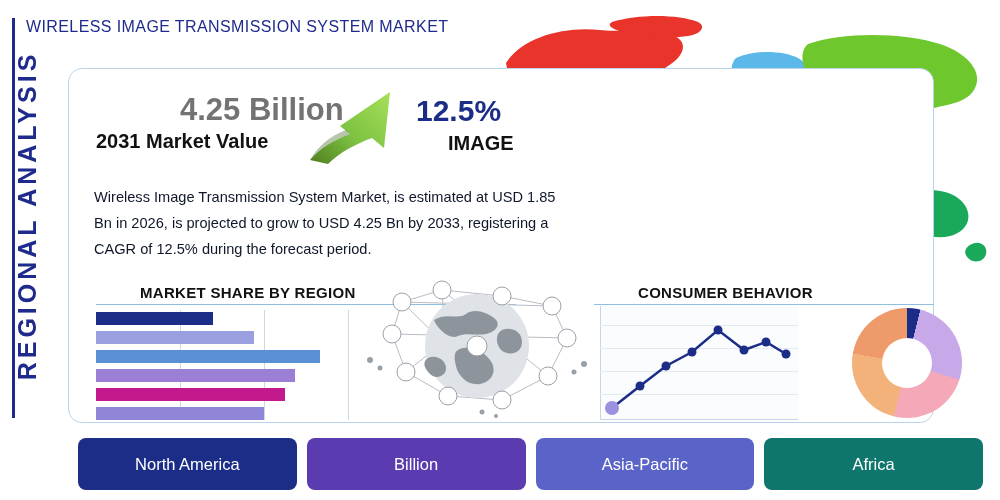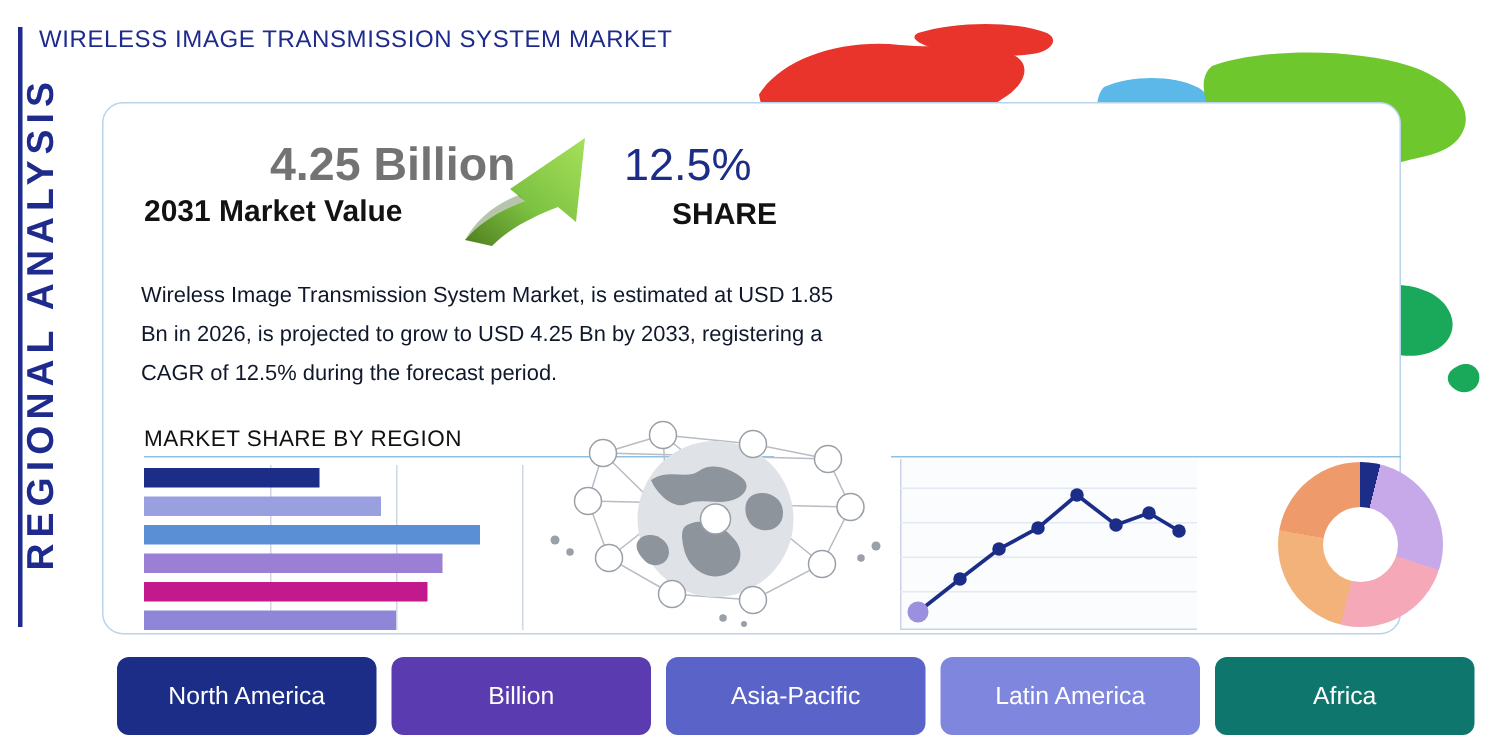--- a/index.html
+++ b/index.html
@@ -29,31 +29,31 @@
   .card{
     position:absolute;left:68px;top:68px;width:866px;height:355px;
     border:1px solid #b9d4ea;border-radius:14px;background:#fff;
     box-sizing:border-box;
   }
 
   
   .headline{position:absolute;left:96px;top:92px;width:470px;height:80px;}
   .hl-value{position:absolute;left:36px;top:0;font-size:31px;font-weight:700;color:#737373;margin-left:48px;}
   .hl-valsub{position:absolute;left:0px;top:38px;font-size:20px;font-weight:700;color:#121212;}
-  .hl-cagr{position:absolute;left:320px;top:2px;font-size:30px;font-weight:400;color:#1b2d86;}
+  .hl-cagr{position:absolute;left:320px;top:2px;font-size:30px;font-weight:700;color:#1b2d86;}
   .hl-cagrsub{position:absolute;left:352px;top:40px;font-size:20px;font-weight:700;color:#121212;}
   .arrow-wrap{position:absolute;left:210px;top:-6px;width:105px;height:80px;}
 
   .desc{
     position:absolute;left:94px;top:184px;width:480px;
     font-size:14.6px;line-height:26px;color:#0f172a;
   }
 
   
-  .sec-h{position:absolute;font-size:15px;font-weight:400;color:#111;letter-spacing:.3px;}
+  .sec-h{position:absolute;font-size:15px;font-weight:700;color:#111;letter-spacing:.3px;margin-left:44px;}
   .sec-rule{position:absolute;height:1px;background:#8fc0e2;}
 
   
   .barchart{position:absolute;left:96px;top:310px;width:254px;height:110px;}
   .bc-grid{position:absolute;top:0;width:1px;height:110px;background:#cfd6e4;}
   .bar{position:absolute;height:13px;border-radius:0;}
 
   
   .linechart{position:absolute;left:600px;top:306px;width:198px;height:114px;}
   .lc-bg{position:absolute;inset:0;background:#fbfcfe;border-left:1px solid #c9d3e3;border-bottom:1px solid #c9d3e3;}
@@ -122,28 +122,29 @@
             <stop offset="0" stop-color="#4f7d1e"></stop>
             <stop offset="0.45" stop-color="#7dc242"></stop>
             <stop offset="1" stop-color="#a6e05a"></stop>
           </linearGradient>
         </defs>
         <path fill="url(#ag)" d="M4,74 C14,62 28,54 44,48 L34,40 L84,6 L78,62 L66,52 C50,58 34,66 22,78 Z"></path>
         <path fill="#2f5a12" opacity="0.35" d="M4,74 C14,62 28,54 44,48 L40,44 C24,50 12,60 4,74 Z"></path>
       </svg>
     </div>
     <div class="hl-cagr">12.5%</div>
-    <div class="hl-cagrsub">SHARE</div>
+    <div class="hl-cagrsub">IMAGE</div>
   </div>
 
   <div class="desc">Wireless Image Transmission System Market, is estimated at USD 1.85 Bn in 2026, is projected to grow to USD 4.25 Bn by 2033, registering a CAGR of 12.5% during the forecast period.</div>
 
   <div class="sec-h" style="left:96px;top:284px;">MARKET SHARE BY REGION</div>
   <div class="sec-rule" style="left:96px;top:304px;width:420px;"></div>
 
+  <div class="sec-h" style="left:594px;top:284px;">CONSUMER BEHAVIOR</div>
   <div class="sec-rule" style="left:594px;top:304px;width:340px;"></div>
 
   <div class="barchart">
     <div class="bc-grid" style="left:84px;"></div>
     <div class="bc-grid" style="left:168px;"></div>
     <div class="bc-grid" style="left:252px;"></div>
     <div class="bar" style="left:0;top:2px;width:117px;background:#1b2d86;"></div>
     <div class="bar" style="left:0;top:21px;width:158px;background:#9a9fe0;"></div>
     <div class="bar" style="left:0;top:40px;width:224px;background:#5a8fd6;"></div>
     <div class="bar" style="left:0;top:59px;width:199px;background:#9b7fd4;"></div>
@@ -207,17 +208,16 @@
     </svg>
   </div>
 
   <div class="donut" style="background:conic-gradient(#1b2d86 0deg 14deg,#c7a8e8 14deg 108deg,#f4a8b8 108deg 194deg,#f2b27a 194deg 280deg,#ef9a6a 280deg 360deg);"></div>
   <div class="donut-hole"></div>
 
   <div class="regions">
     <div class="region" style="background:#1b2d86;">North America</div>
     <div class="region" style="background:#5b3bb0;">Billion</div>
     <div class="region" style="background:#5a63c8;">Asia-Pacific</div>
-    <div class="region" style="background:#7f86dd;">Latin America</div>
     <div class="region" style="background:#0f766e;">Africa</div>
   </div>
 
 </div>
 
 </body></html>

